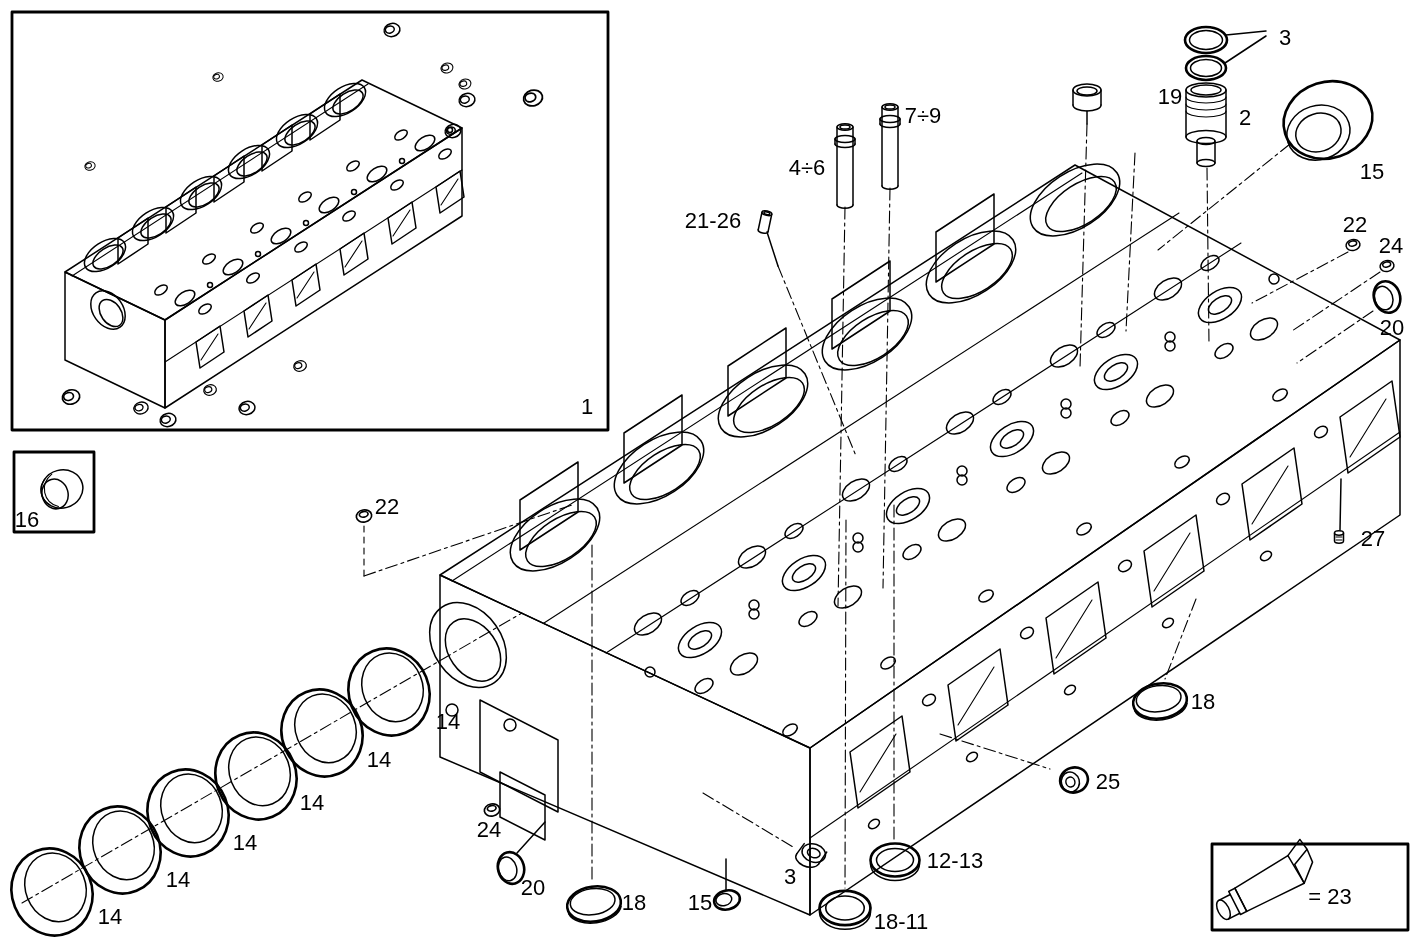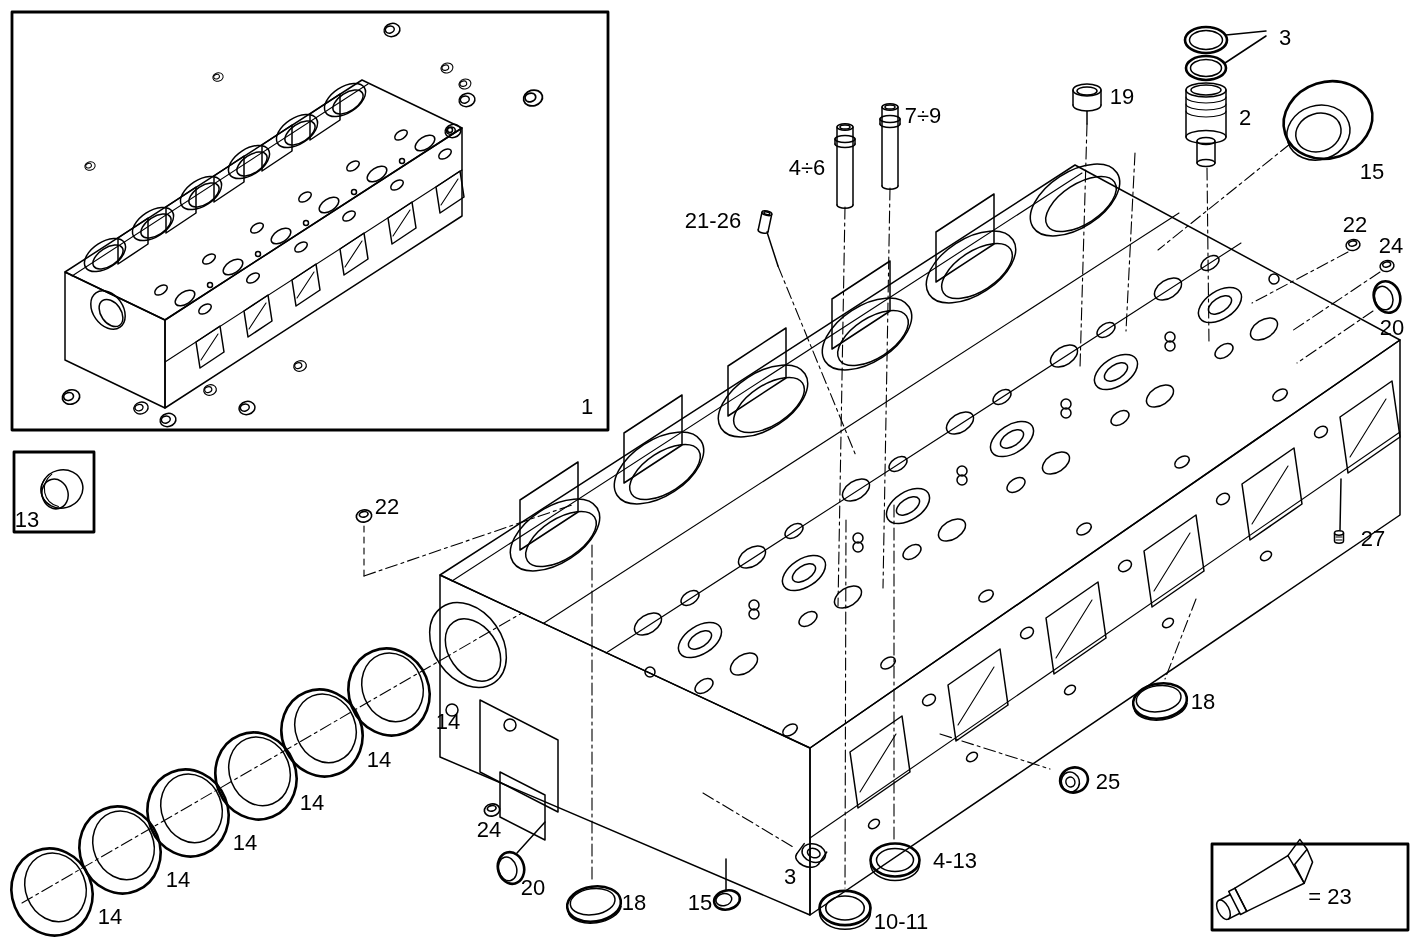--- a/index.html
+++ b/index.html
@@ -357,41 +357,41 @@
     <g transform="translate(1074,780) rotate(-15)">
       <ellipse rx="14" ry="12.5" class="thick"></ellipse>
       <ellipse cx="-4" cy="1" rx="9" ry="10"></ellipse>
       <ellipse cx="-4" cy="1" rx="4.5" ry="5"></ellipse>
     </g>
   </g>
 </svg>
 
   <div class="callout" style="left:587px;top:407px">1</div>
   <div class="callout" style="left:1285px;top:38px">3</div>
-  <div class="callout" style="left:1122px;top:97px">19</div>
+  <div class="callout" style="left:1170px;top:97px">19</div>
   <div class="callout" style="left:1245px;top:118px">2</div>
   <div class="callout" style="left:1372px;top:172px">15</div>
   <div class="callout" style="left:923px;top:116px">7÷9</div>
   <div class="callout" style="left:807px;top:168px">4÷6</div>
   <div class="callout" style="left:713px;top:221px">21-26</div>
   <div class="callout" style="left:1355px;top:225px">22</div>
   <div class="callout" style="left:1391px;top:246px">24</div>
   <div class="callout" style="left:1392px;top:328px">20</div>
   <div class="callout" style="left:1373px;top:539px">27</div>
   <div class="callout" style="left:387px;top:507px">22</div>
-  <div class="callout" style="left:27px;top:520px">13</div>
+  <div class="callout" style="left:27px;top:520px">16</div>
   <div class="callout" style="left:448px;top:722px">14</div>
   <div class="callout" style="left:379px;top:760px">14</div>
   <div class="callout" style="left:312px;top:803px">14</div>
   <div class="callout" style="left:245px;top:843px">14</div>
   <div class="callout" style="left:178px;top:880px">14</div>
   <div class="callout" style="left:110px;top:917px">14</div>
   <div class="callout" style="left:489px;top:830px">24</div>
   <div class="callout" style="left:533px;top:888px">20</div>
   <div class="callout" style="left:634px;top:903px">18</div>
   <div class="callout" style="left:700px;top:903px">15</div>
   <div class="callout" style="left:790px;top:877px">3</div>
-  <div class="callout" style="left:955px;top:861px">4-13</div>
-  <div class="callout" style="left:901px;top:922px">10-11</div>
+  <div class="callout" style="left:955px;top:861px">12-13</div>
+  <div class="callout" style="left:901px;top:922px">18-11</div>
   <div class="callout" style="left:1203px;top:702px">18</div>
   <div class="callout" style="left:1108px;top:782px">25</div>
   <div class="callout" style="left:1330px;top:897px">= 23</div>
 </div>
 
 </body></html>

